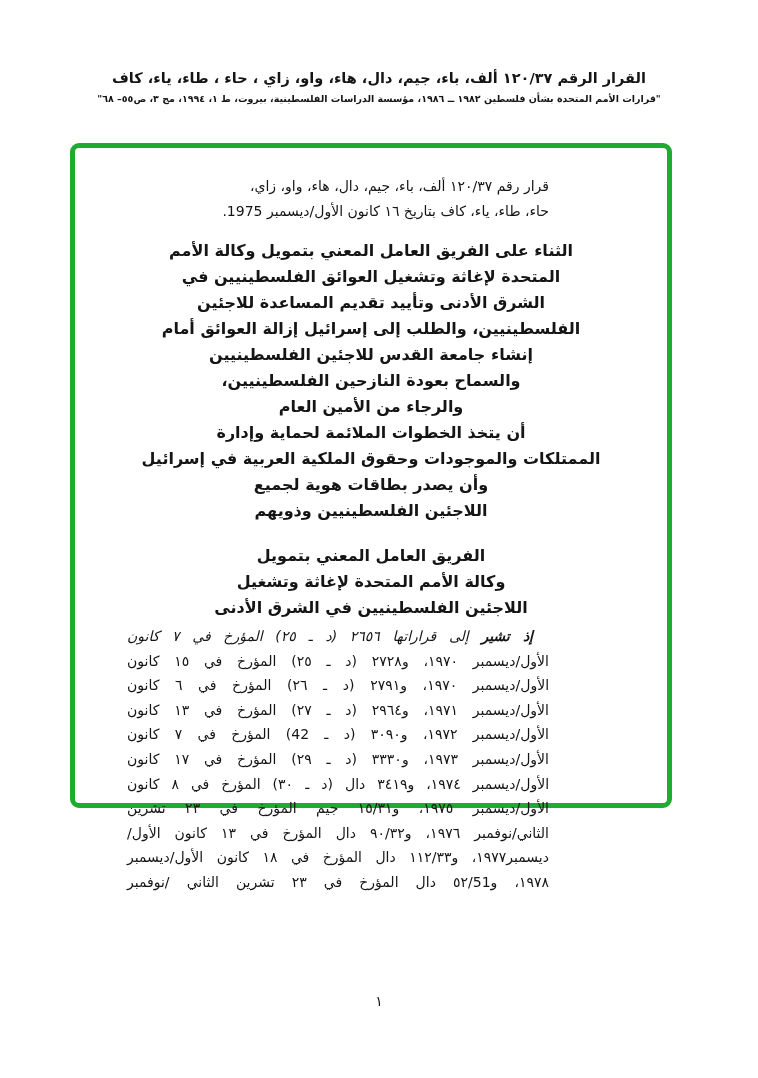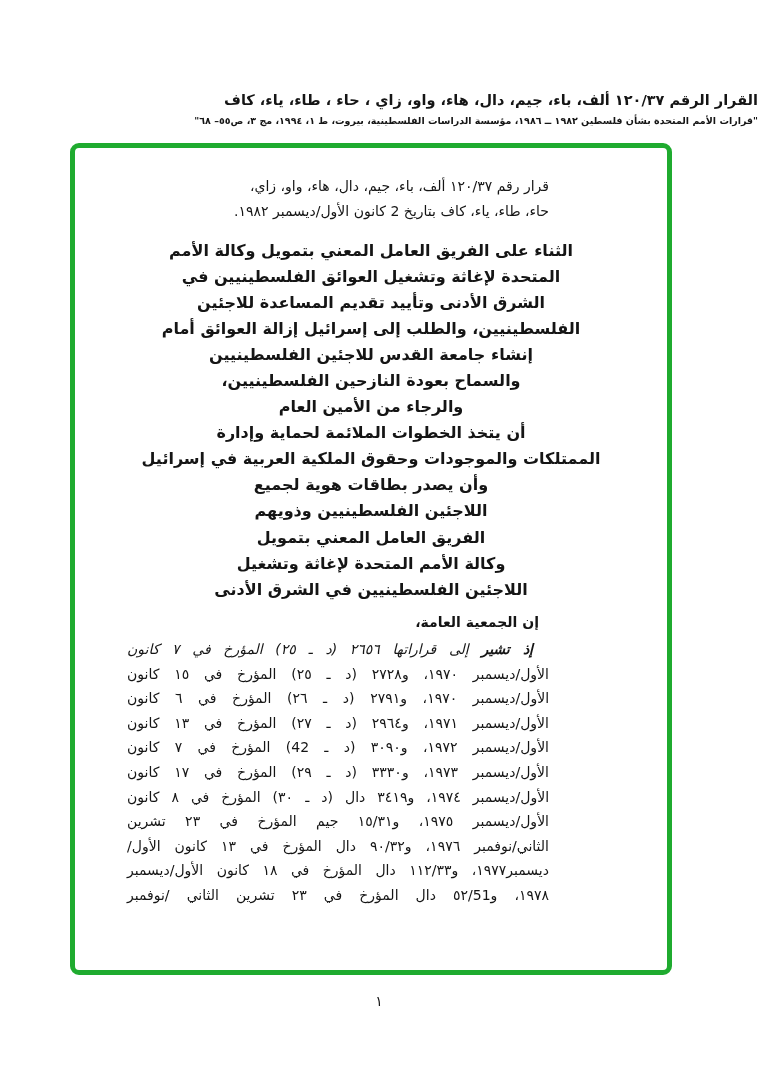--- a/index.html
+++ b/index.html
@@ -6,38 +6,38 @@
   html,body { background:#ffffff; }
   body {
     width:758px; height:1078px;
     font-family:"DejaVu Sans","Liberation Sans",sans-serif;
     color:#151515;
   }
   .page {
     position:relative; width:758px; height:1078px;
     background:#ffffff; direction:rtl; overflow:hidden;
   }
-  .header { position:absolute; top:92px; right:0; left:0; }
+  .header { position:absolute; top:70px; right:0; left:0; text-align:center; }
   .h-title { font-size:14.5px; font-weight:700; }
   .h-cite  { font-size:9.5px;  font-weight:700; margin-top:7px; }
 
   .green-box {
     position:absolute; left:70px; top:143px;
-    width:602px; height:832px;
+    width:602px; height:665px;
     border:5px solid #1fab2f; border-radius:9px;
     background:#ffffff; padding-top:22px;
   }
 
   .intro { margin:4px 118px 0 52px; font-size:14px; line-height:25px; text-align:right; }
 
   .subtitle { margin:14px 30px 0 30px; font-weight:700; font-size:16px;
               line-height:26px; text-align:center; }
   .sec-head { margin-top:9px; font-weight:700; font-size:14.5px;
               line-height:26px; text-align:center; }
-  .sub2 { margin-top:1px;text-align:center; }
+  .sub2 { margin-top:19px;text-align:center; }
 
   .salutation { margin:7px 118px 0 52px; padding-right:10px; font-weight:700;
                 font-size:14px; line-height:24px; text-align:right; }
 
   .bodypar { margin:3px 118px 0 52px; font-size:14px; line-height:24.6px; }
   .bline { text-align:justify; text-align-last:justify; }
   .bline.first { padding-right:16px;font-style:italic; }
   .lead { font-weight:700; }
 
   .pageno { position:absolute; top:993px; right:0; left:0;
@@ -50,21 +50,21 @@
 
   <div class="header">
     <div class="h-title">القرار الرقم ١٢٠/٣٧ ألف، باء، جيم، دال، هاء، واو، زاي ، حاء ، طاء، ياء، كاف</div>
     <div class="h-cite">"قرارات الأمم المتحدة بشأن فلسطين ١٩٨٢ ــ ١٩٨٦، مؤسسة الدراسات الفلسطينية، بيروت، ط ١، ١٩٩٤، مج ٣، ص٥٥– ٦٨"</div>
   </div>
 
   <div class="green-box">
 
     <div class="intro">
       <div>قرار رقم ١٢٠/٣٧ ألف، باء، جيم، دال، هاء، واو، زاي،</div>
-      <div>حاء، طاء، ياء، كاف بتاريخ 2 كانون الأول/ديسمبر ١٩٨٢.</div>
+      <div>حاء، طاء، ياء، كاف بتاريخ ١٦ كانون الأول/ديسمبر 1975.</div>
     </div>
 
     <div class="subtitle">
       <div>الثناء على الفريق العامل المعني بتمويل وكالة الأمم</div>
       <div>المتحدة لإغاثة وتشغيل العوائق الفلسطينيين في</div>
       <div>الشرق الأدنى وتأييد تقديم المساعدة للاجئين</div>
       <div>الفلسطينيين، والطلب إلى إسرائيل إزالة العوائق أمام</div>
       <div>إنشاء جامعة القدس للاجئين الفلسطينيين</div>
       <div>والسماح بعودة النازحين الفلسطينيين،</div>
       <div>والرجاء من الأمين العام</div>
@@ -74,21 +74,20 @@
       <div>اللاجئين الفلسطينيين وذويهم</div>
     </div>
 
 
     <div class="subtitle sub2">
       <div>الفريق العامل المعني بتمويل</div>
       <div>وكالة الأمم المتحدة لإغاثة وتشغيل</div>
       <div>اللاجئين الفلسطينيين في الشرق الأدنى</div>
     </div>
 
-    <div class="salutation">إن الجمعية العامة،</div>
 
     <div class="bodypar">
       <div class="bline first"><b class="lead">إذ تشير</b><span> إلى قراراتها ٢٦٥٦ (د ـ ٢٥) المؤرخ في ٧ كانون</span></div>
       <div class="bline">الأول/ديسمبر ١٩٧٠، و٢٧٢٨ (د ـ ٢٥) المؤرخ في ١٥ كانون</div>
       <div class="bline">الأول/ديسمبر ١٩٧٠، و٢٧٩١ (د ـ ٢٦) المؤرخ في ٦ كانون</div>
       <div class="bline">الأول/ديسمبر ١٩٧١، و٢٩٦٤ (د ـ ٢٧) المؤرخ في ١٣ كانون</div>
       <div class="bline">الأول/ديسمبر ١٩٧٢، و٣٠٩٠ (د ـ 42) المؤرخ في ٧ كانون</div>
       <div class="bline">الأول/ديسمبر ١٩٧٣، و٣٣٣٠ (د ـ ٢٩) المؤرخ في ١٧ كانون</div>
       <div class="bline">الأول/ديسمبر ١٩٧٤، و٣٤١٩ دال (د ـ ٣٠) المؤرخ في ٨ كانون</div>
       <div class="bline">الأول/ديسمبر ١٩٧٥، و١٥/٣١ جيم المؤرخ في ٢٣ تشرين</div>

